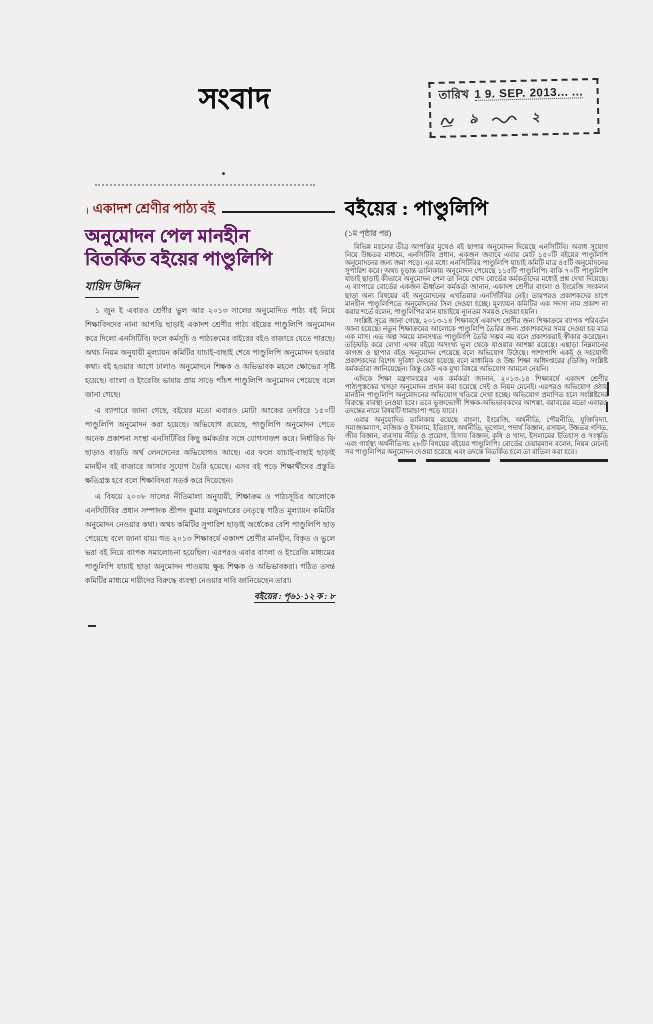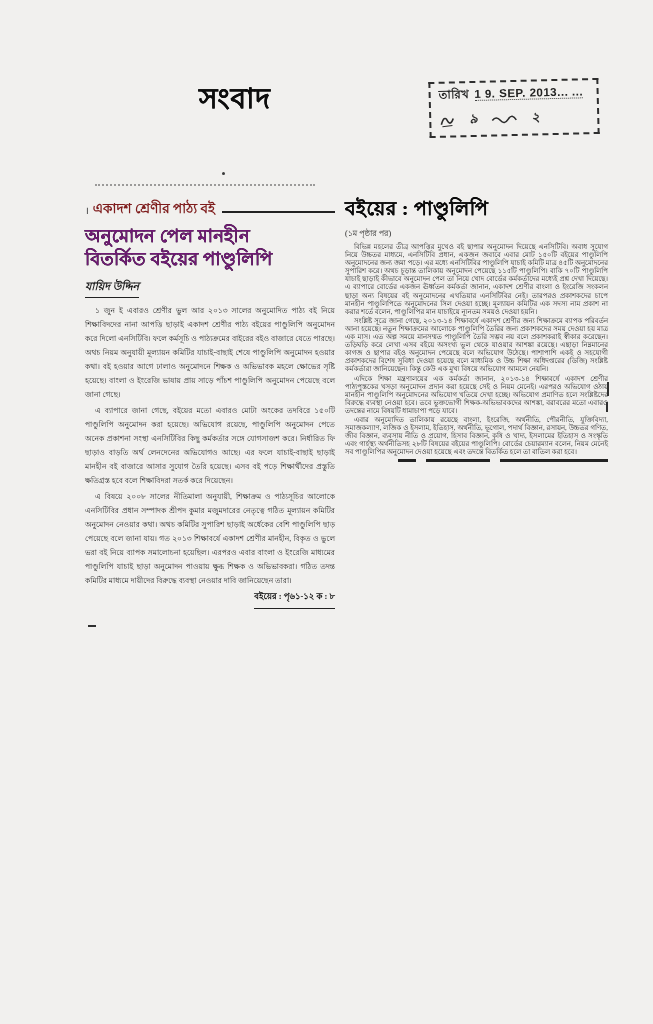--- a/index.html
+++ b/index.html
@@ -62,21 +62,21 @@
     margin:0 0 2px 0;font-size:7.5px;line-height:14px;text-align:justify;
     color:#1c1c1c;text-indent:10px;word-break:break-word;
   }
   .body-right p{
     margin:0 0 1px 0;font-size:6.9px;line-height:8.1px;text-align:justify;
     color:#1d1d1d;text-indent:9px;word-break:break-word;
   }
   .jumpline{
     text-align:right;font-size:8.5px;font-weight:bold;margin-top:2px;color:#111;
   }
-  .jumpline span{border-bottom:1.5px solid #222;padding-bottom:7px;}
+  .jumpline span{border-bottom:1.5px solid #222;padding-bottom:1px;font-style:italic;}
   
   .col2-title{
     margin:0;text-align:left;font-size:19px;font-weight:bold;color:#0b0b0b;
     letter-spacing:.5px;text-shadow:0 0 .5px #000;
   }
   .col2-continued{
     text-align:left;font-size:8px;margin:1px 0 3px 0;color:#222;
   }
   .end-rule{display:flex;justify-content:flex-end;gap:10px;margin-top:3px;}
   .end-rule i{display:block;height:2.5px;background:#222;}

